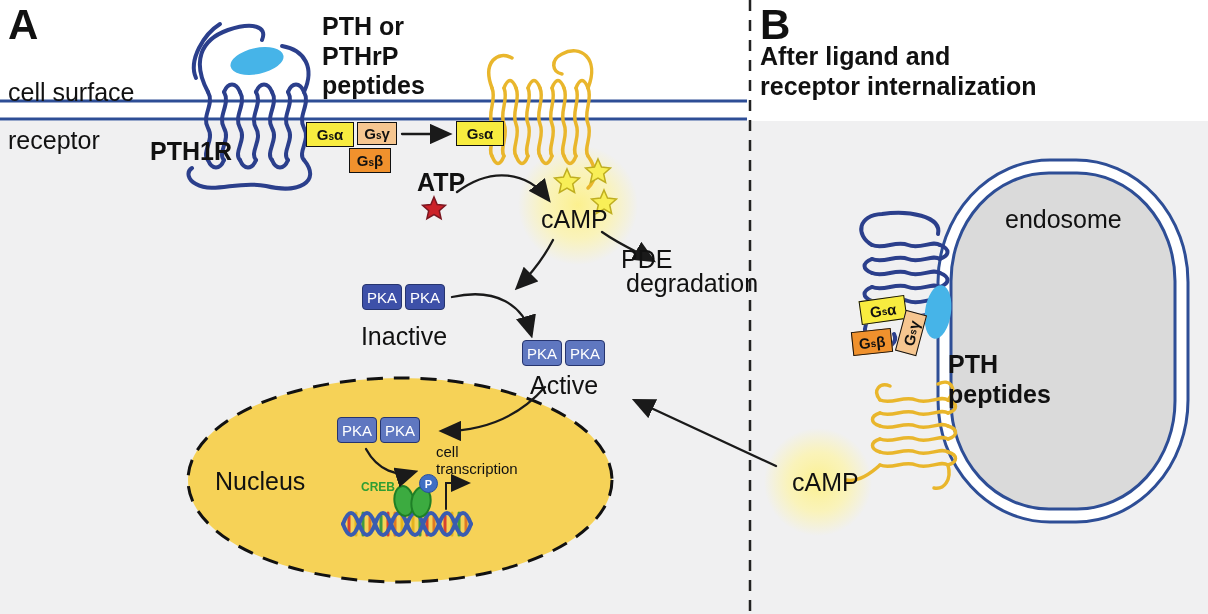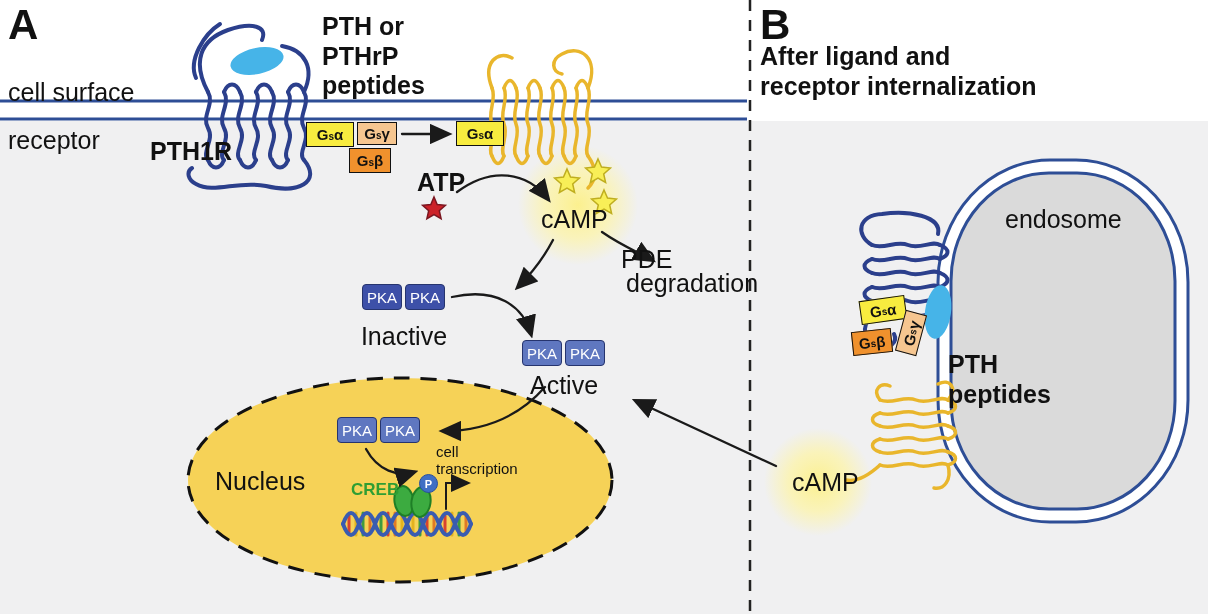--- a/index.html
+++ b/index.html
@@ -234,21 +234,21 @@
 
   <div class="pka pka-light" style="left:522px;top:340px;">PKA</div>
   <div class="pka pka-light" style="left:565px;top:340px;">PKA</div>
   <div class="txt sz19 center" style="left:520px;top:371px;width:88px;">Active</div>
 
   <div class="txt" style="left:215px;top:467px;font-size:25px;">Nucleus</div>
   <div class="pka pka-light" style="left:337px;top:417px;">PKA</div>
   <div class="pka pka-light" style="left:380px;top:417px;">PKA</div>
   <div class="txt" style="left:436px;top:444px;font-size:15px;line-height:1.12;">cell
 transcription</div>
-  <div class="txt b green" style="left:351px;top:480px;font-size:17px;">CREB</div>
+  <div class="txt b green" style="left:361px;top:480px;font-size:12px;">CREB</div>
   <div class="p-circle" style="left:419px;top:474px;">P</div>
 
   <div class="txt panel-letter" style="left:760px;top:4px;">B</div>
   <div class="txt sz19 b" style="left:760px;top:42px;">After ligand and
 receptor internalization</div>
   <div class="txt sz19" style="left:1005px;top:205px;">endosome</div>
   <div class="txt sz19 b" style="left:948px;top:350px;">PTH
 peptides</div>
   <div class="txt sz19" style="left:792px;top:468px;">cAMP</div>
 

